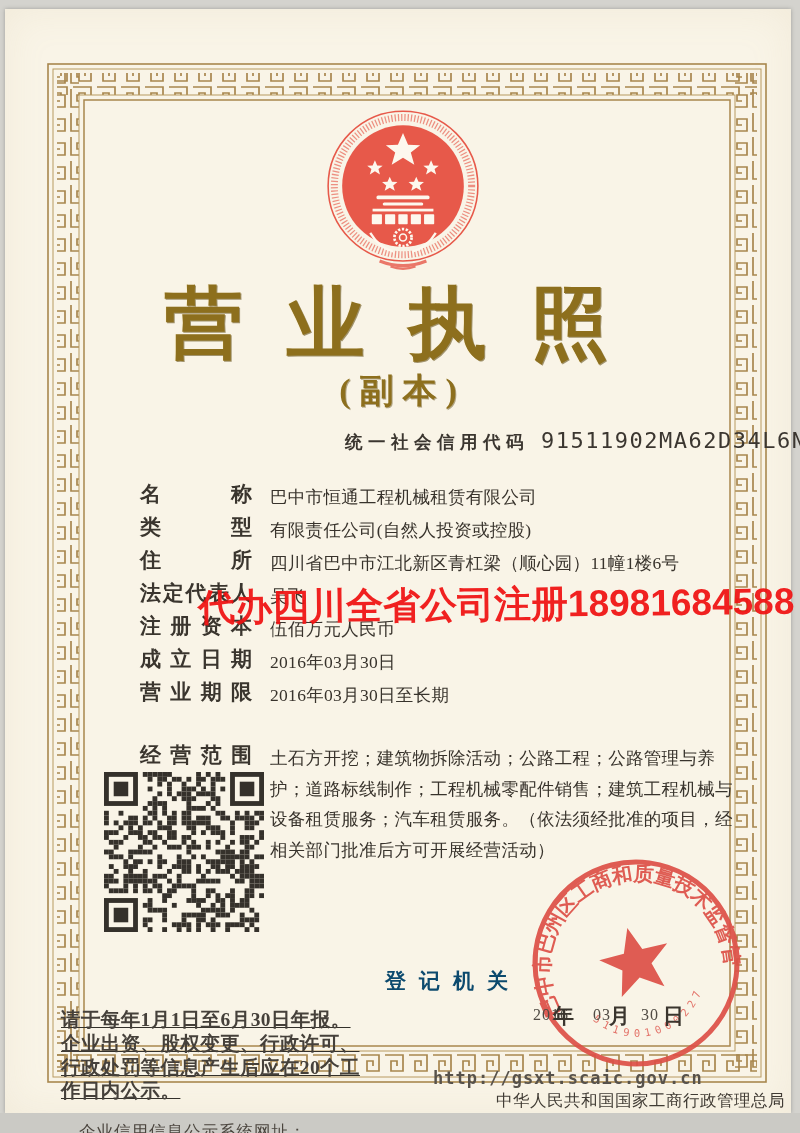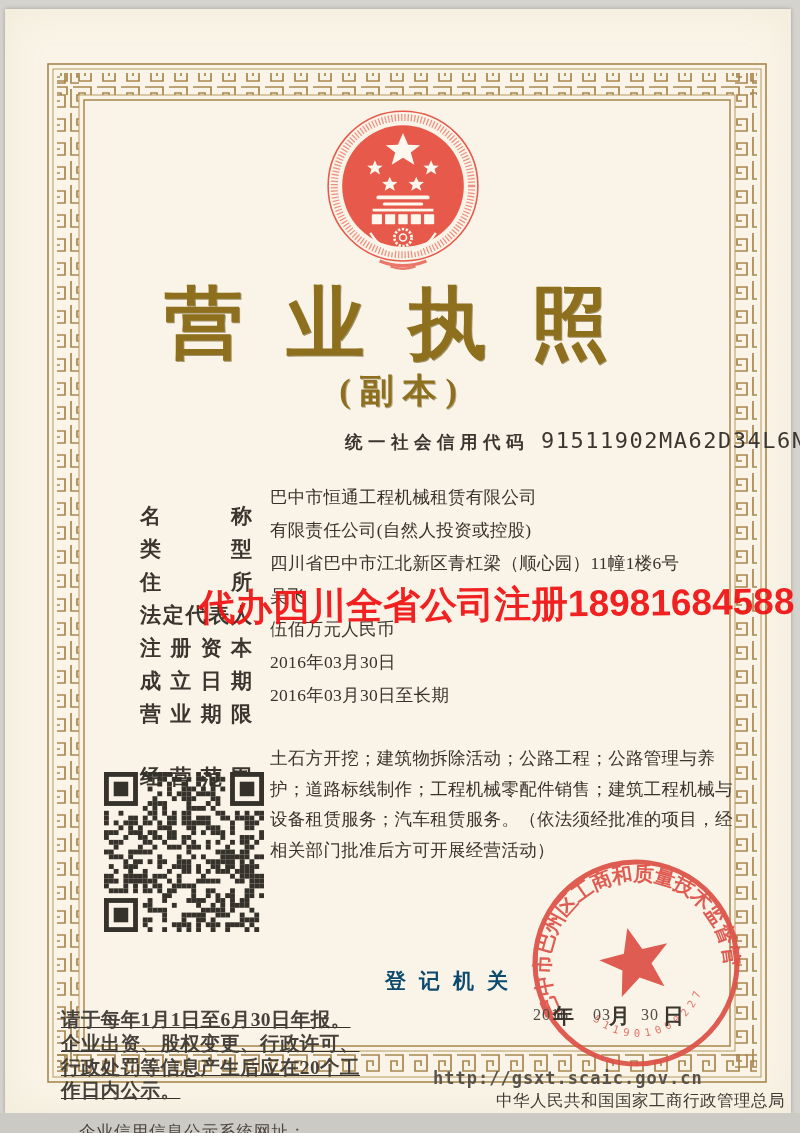--- a/index.html
+++ b/index.html
@@ -27,21 +27,21 @@
     font-size:34px;font-weight:700;letter-spacing:9px;padding-left:9px;color:#8d6f1d;
     text-shadow:1px 1px 0 rgba(90,68,10,.45);
   }
   .credit-row{position:absolute;left:340px;top:419px;white-space:nowrap;}
   .credit-label{font-size:17.5px;font-weight:700;letter-spacing:5.5px;color:#3b3630;}
   .credit-code{font-size:22px;letter-spacing:1.5px;color:#3b3630;
     font-family:"DejaVu Sans Mono","Liberation Mono",monospace;margin-left:8px;}
   .field-row{position:absolute;left:135px;white-space:normal;}
   .field-label{
     display:inline-block;width:112px;font-size:21px;font-weight:700;color:#3a352e;
-    text-align:justify;text-align-last:justify;vertical-align:top;letter-spacing:0;margin-top:22px;
+    text-align:justify;text-align-last:justify;vertical-align:top;letter-spacing:0;
   }
   .field-value{
     display:inline-block;margin-left:18px;font-size:17.5px;color:#38332c;
     width:478px;vertical-align:top;padding-top:2px;line-height:30.5px;letter-spacing:.3px;
   }
   .watermark{
     position:absolute;left:193px;top:571px;z-index:30;
     font-family:"Liberation Sans","DejaVu Sans",sans-serif;
     font-size:37px;font-weight:700;color:#f01212;opacity:.93;white-space:nowrap;
     transform:rotate(-.6deg);

